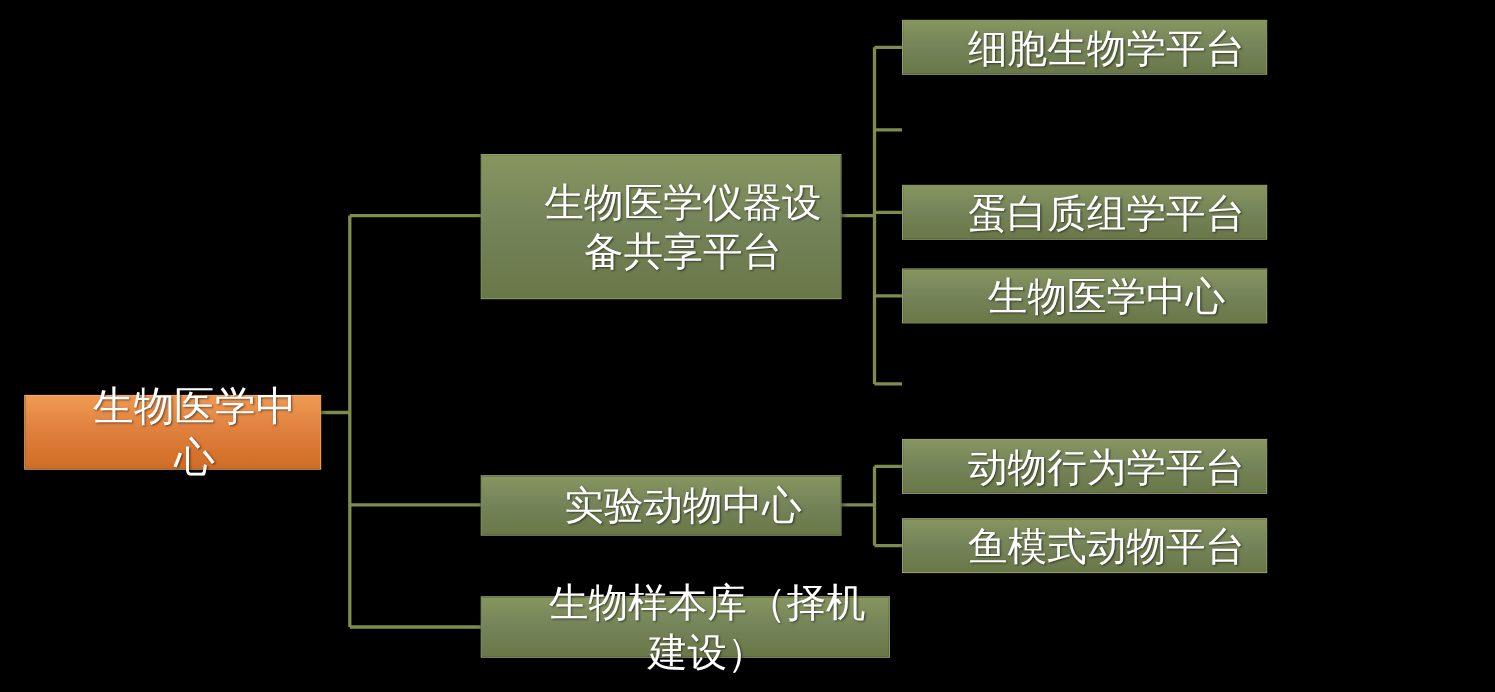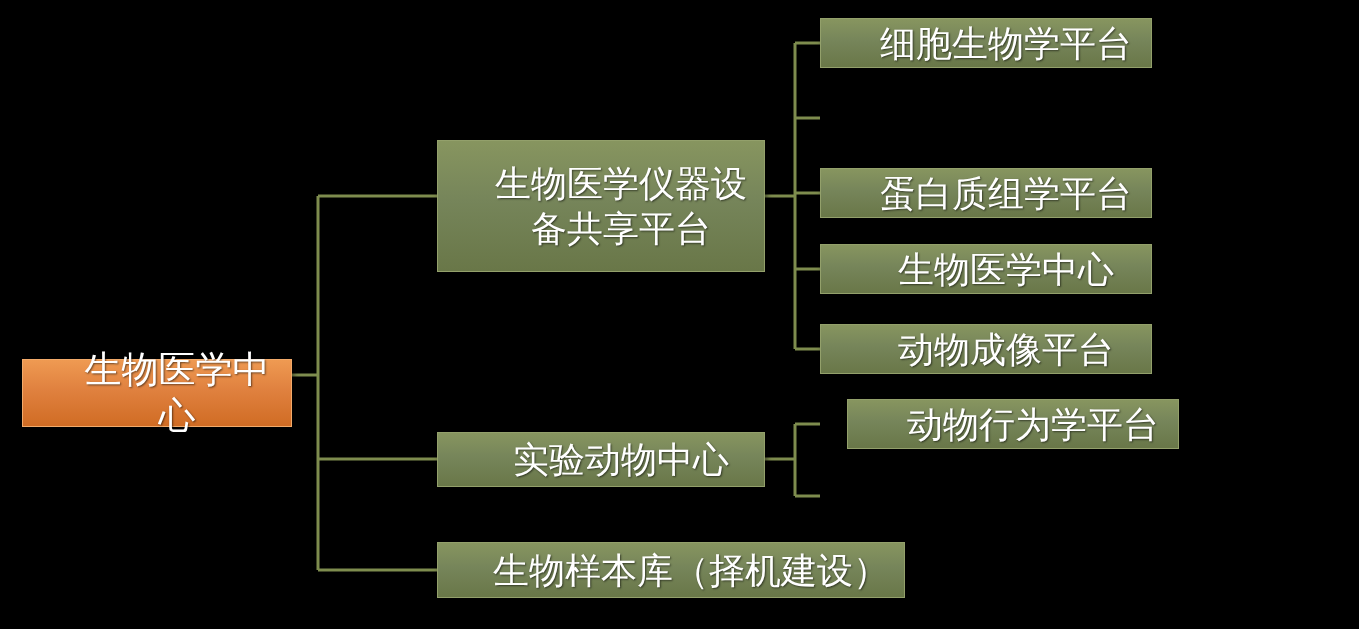--- a/index.html
+++ b/index.html
@@ -72,39 +72,39 @@
   </div>
 
   <div class="node green" style="left:437px; top:140px; width:328px; height:132px;">
     <span class="lbl">生物医学仪器设备共享平台</span>
   </div>
 
   <div class="node green" style="left:437px; top:432px; width:328px; height:55px;">
     <span class="lbl">实验动物中心</span>
   </div>
 
-  <div class="node green" style="left:437px; top:542px; width:468px; height:56px;">
+  <div class="node green" style="left:437px; top:542px; width:372px; height:56px;">
     <span class="lbl">生物样本库（择机建设）</span>
   </div>
 
   <div class="node green" style="left:820px; top:18px; width:332px; height:50px;">
     <span class="lbl">细胞生物学平台</span>
   </div>
 
 
   <div class="node green" style="left:820px; top:168px; width:332px; height:50px;">
     <span class="lbl">蛋白质组学平台</span>
   </div>
 
   <div class="node green" style="left:820px; top:244px; width:332px; height:50px;">
     <span class="lbl">生物医学中心</span>
   </div>
 
-  <div class="node green" style="left:820px; top:324px; width:332px; height:50px;">
-    <span class="lbl">动物成像平台</span>
-  </div>
 
-  <div class="node green" style="left:820px; top:399px; width:332px; height:50px;margin-left:27px;">
+  <div class="node green" style="left:820px; top:399px; width:332px; height:50px;">
     <span class="lbl">动物行为学平台</span>
   </div>
 
+  <div class="node green" style="left:820px; top:471px; width:332px; height:50px;">
+    <span class="lbl">鱼模式动物平台</span>
+  </div>
 
 </div>
 
 </body></html>

